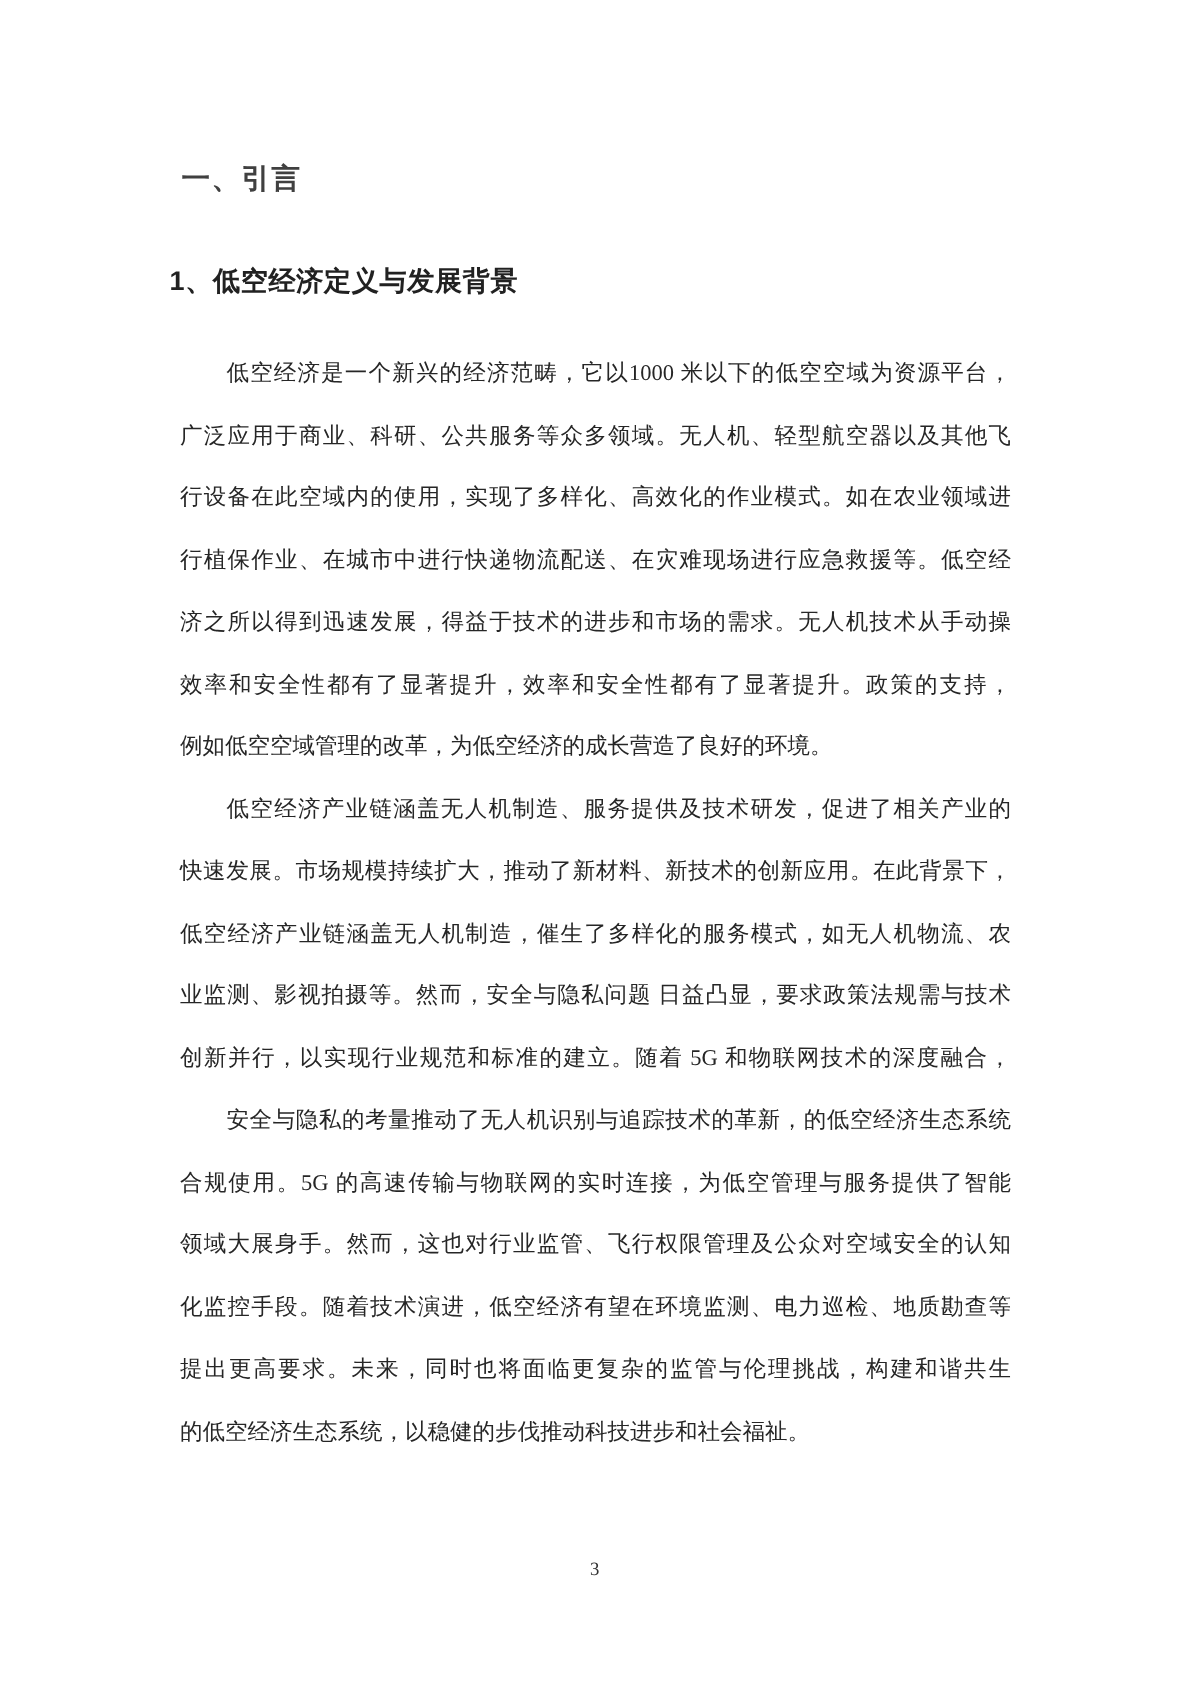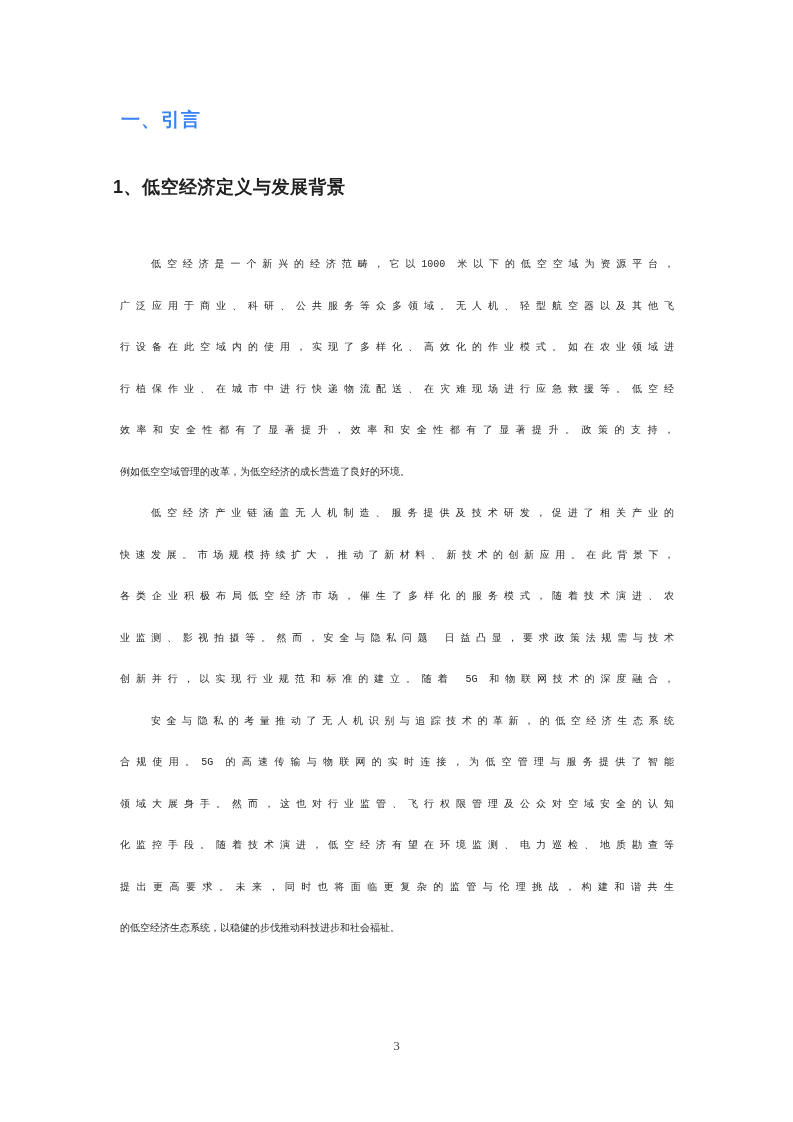--- a/index.html
+++ b/index.html
@@ -16,41 +16,41 @@
     overflow: hidden;
   }
   .heading1 {
     position: absolute;
     left: 121px;
     top: 108px;
     font-family: "Liberation Sans", "DejaVu Sans", sans-serif;
     font-size: 19px;
     line-height: 24px;
     font-weight: 600;
-    color: #3b82f6;
+    color: #404040;
     letter-spacing: 1px;
   }
   .heading2 {
     position: absolute;
     left: 113px;
     top: 176px;
     font-family: "Liberation Sans", "DejaVu Sans", sans-serif;
     font-size: 18px;
     line-height: 22px;
     font-weight: 700;
     color: #212121;
     letter-spacing: 0.5px;
   }
   .body-text {
     position: absolute;
     left: 120px;
-    top: 244px;
+    top: 229px;
     width: 554px;
-    font-family: Liberation Mono, monospace;
-    font-size: 10px;
+    font-family: Liberation Serif, serif;
+    font-size: 15px;
     color: #262626;
   }
   .line {
     height: 41.5px;
     line-height: 41.5px;
     text-align: justify;
     text-align-last: justify;
     white-space: nowrap;
     overflow: visible;
   }
@@ -81,28 +81,29 @@
 
   <div class="heading2">1、低空经济定义与发展背景</div>
 
   <div class="body-text">
 
     <div>
       <div class="line first">低空经济是一个新兴的经济范畴，它以1000 米以下的低空空域为资源平台，</div>
       <div class="line">广泛应用于商业、科研、公共服务等众多领域。无人机、轻型航空器以及其他飞</div>
       <div class="line">行设备在此空域内的使用，实现了多样化、高效化的作业模式。如在农业领域进</div>
       <div class="line">行植保作业、在城市中进行快递物流配送、在灾难现场进行应急救援等。低空经</div>
+      <div class="line">济之所以得到迅速发展，得益于技术的进步和市场的需求。无人机技术从手动操</div>
       <div class="line">效率和安全性都有了显著提升，效率和安全性都有了显著提升。政策的支持，</div>
       <div class="line last">例如低空空域管理的改革，为低空经济的成长营造了良好的环境。</div>
     </div>
 
     <div>
       <div class="line first">低空经济产业链涵盖无人机制造、服务提供及技术研发，促进了相关产业的</div>
       <div class="line">快速发展。市场规模持续扩大，推动了新材料、新技术的创新应用。在此背景下，</div>
-      <div class="line">各类企业积极布局低空经济市场，催生了多样化的服务模式，随着技术演进、农</div>
+      <div class="line">低空经济产业链涵盖无人机制造，催生了多样化的服务模式，如无人机物流、农</div>
       <div class="line">业监测、影视拍摄等。然而，安全与隐私问题 日益凸显，要求政策法规需与技术</div>
       <div class="line">创新并行，以实现行业规范和标准的建立。随着 5G 和物联网技术的深度融合，</div>
     </div>
 
     <div>
       <div class="line first">安全与隐私的考量推动了无人机识别与追踪技术的革新，的低空经济生态系统</div>
       <div class="line">合规使用。5G 的高速传输与物联网的实时连接，为低空管理与服务提供了智能</div>
       <div class="line">领域大展身手。然而，这也对行业监管、飞行权限管理及公众对空域安全的认知</div>
       <div class="line">化监控手段。随着技术演进，低空经济有望在环境监测、电力巡检、地质勘查等</div>
       <div class="line">提出更高要求。未来，同时也将面临更复杂的监管与伦理挑战，构建和谐共生</div>

